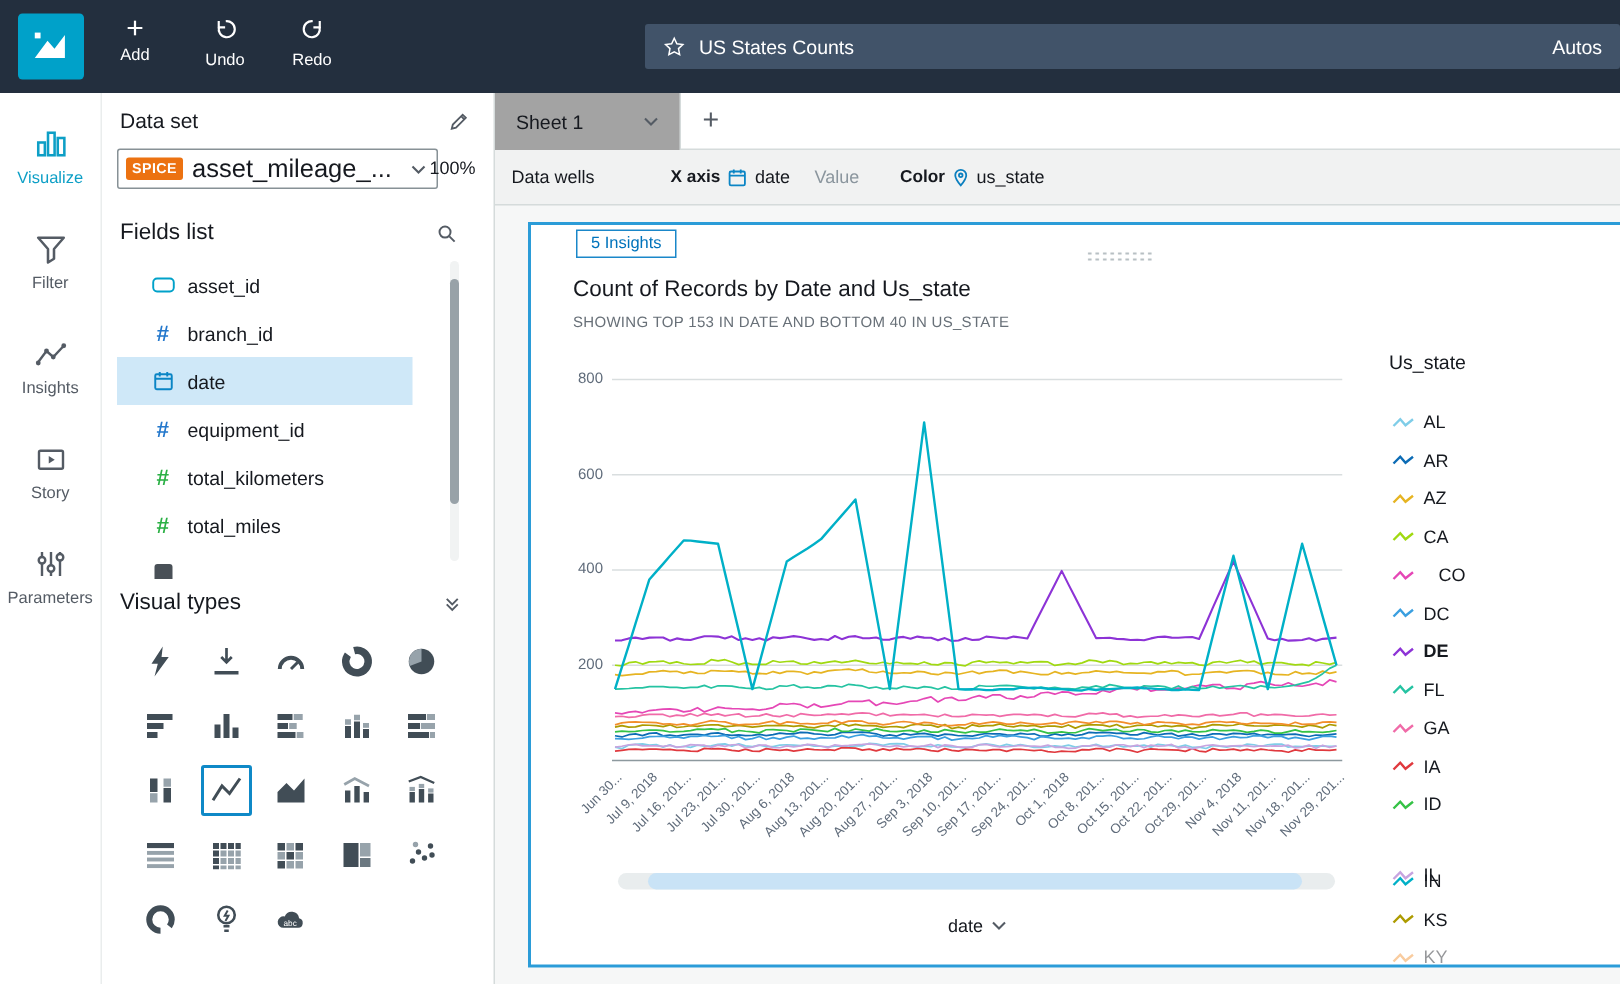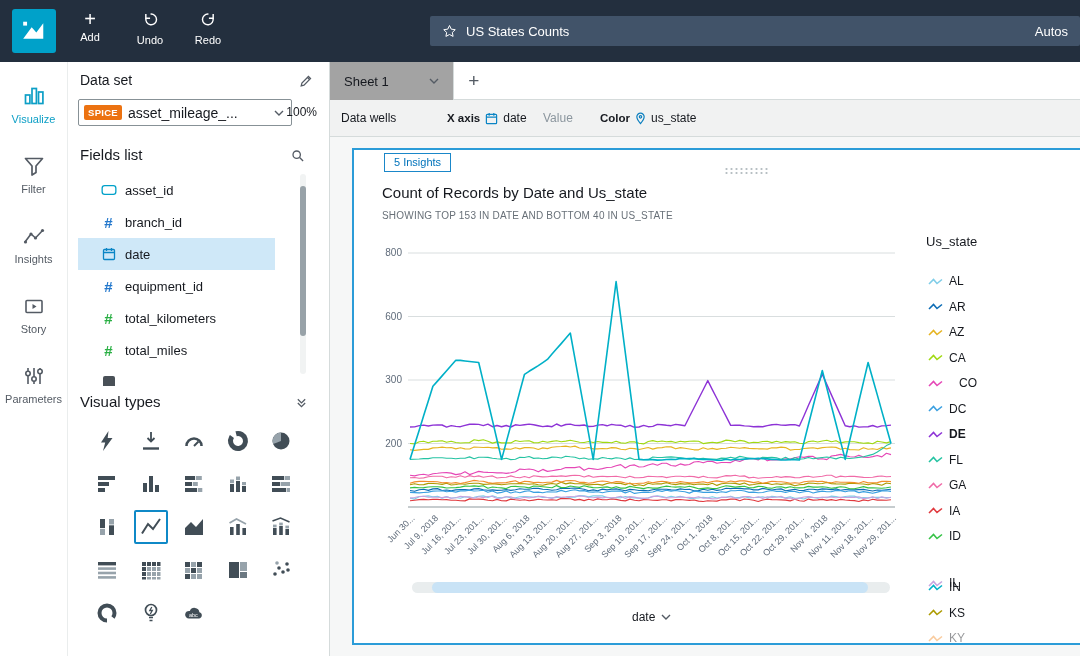--- a/index.html
+++ b/index.html
@@ -20,21 +20,21 @@
 .rail{position:absolute;left:0;top:62px;bottom:0;width:68px;background:#fff;border-right:1px solid #eaeded;padding-top:20px;z-index:4}
 .rail-item{height:70px;display:flex;flex-direction:column;align-items:center;gap:5px;color:#545b64;cursor:pointer;padding-top:2px}
 .rail-item.active{color:#0d9fc6}
 .rail-label{font-size:11px}
 
 .panel{position:absolute;left:68px;top:62px;bottom:0;width:262px;background:#fff;border-right:1px solid #d5dbdb;z-index:3}
 .ds-header{position:absolute;left:12px;top:10px;font-size:14px}
 .pencil{position:absolute;right:16px;top:12px;cursor:pointer}
 .ds-select{position:absolute;left:10px;top:37px;width:214px;height:27px;border:1px solid #879196;border-radius:2px;display:flex;align-items:center;padding:0 12px 0 5px;gap:6px;cursor:pointer;background:#fff}
 .spice{background:#ec7211;color:#fff;font-size:9.5px;font-weight:700;padding:2px 4px;border-radius:2px;letter-spacing:.3px}
-.ds-name{font-size:14px;white-space:nowrap;overflow:hidden}
+.ds-name{font-size:17px;white-space:nowrap;overflow:hidden}
 .ds-chev{position:absolute;right:7px;top:10px}
 .ds-pct{position:absolute;right:12px;top:43px;font-size:12px}
 .fl-header{position:absolute;left:12px;top:84px;font-size:15px}
 .search{position:absolute;right:24px;top:87px;cursor:pointer}
 .fields{position:absolute;left:0;top:112px;width:240px;height:212px;overflow:hidden}
 .field-row{height:32px;margin-left:10px;width:197px;display:flex;align-items:center;gap:8px;padding-left:22px;cursor:pointer}
 .field-row.selected{background:#cfe8f8}
 .f-ic{width:17px;display:flex;justify-content:center}
 .hash{font-size:15px;font-weight:700}
 .f-label{font-size:13px}
@@ -688,18 +688,18 @@
             </span>
             <span class="lg-label">KY</span>
           </div>
         </div>
       <span class="resize">
           <svg width="11" height="11" viewBox="0 0 11 11" fill="none" stroke="#9aa5a9" stroke-width="1.4">
             <path d="M1 10L10 1M5 10l5-5"></path>
           </svg>
         </span>
     <div class="y-tick" style="top: 287.5px;">200</div>
-        <div class="y-tick" style="top: 224px;">300</div>
+        <div class="y-tick" style="top: 224px;">400</div>
         <div class="y-tick" style="top: 160.5px;">600</div>
         <div class="y-tick" style="top: 97px;">800</div>
       </div>
   </main>
 </div>
 
 </body></html>

